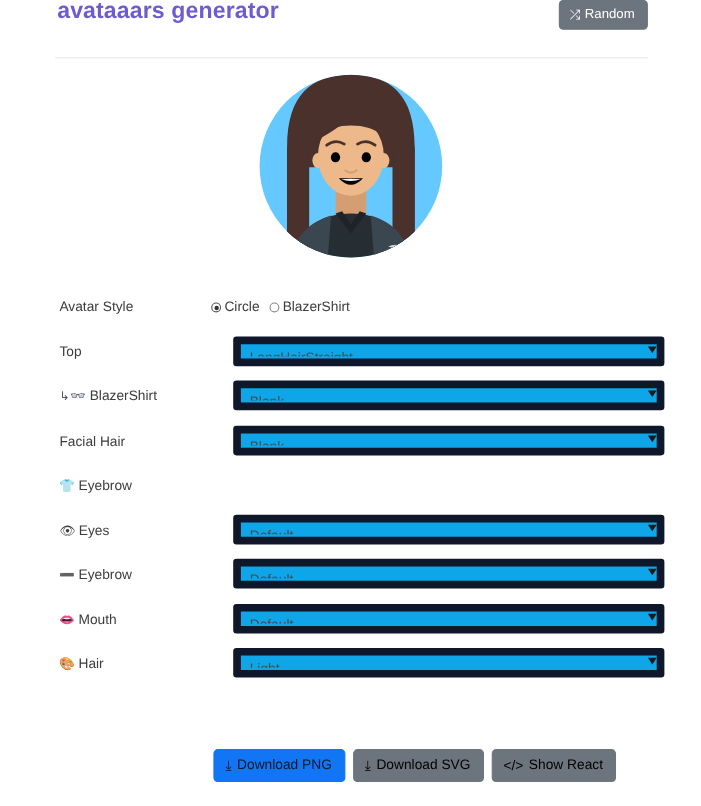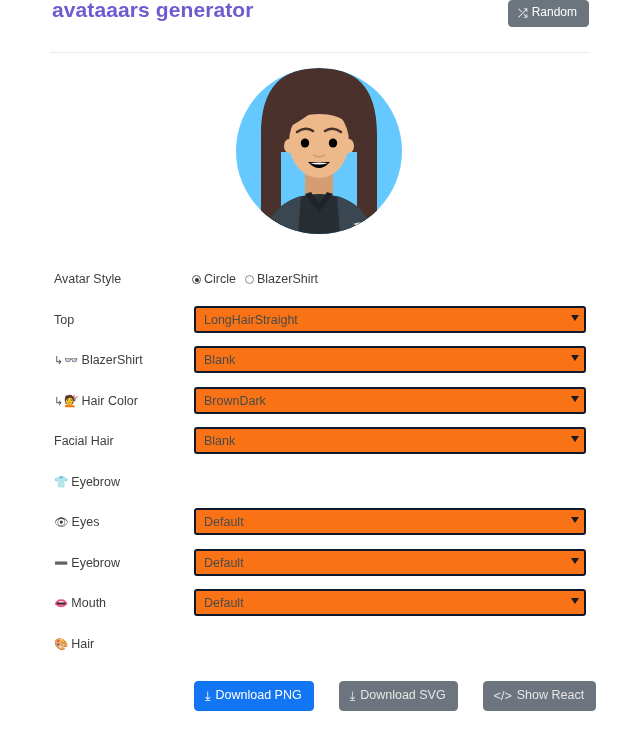--- a/index.html
+++ b/index.html
@@ -81,20 +81,21 @@
   
   .form {
     position: absolute;
     left: 0;
     top: 262px;
     width: 637px;
   }
   .form-row {
     position: relative;
     height: 40.5px;
+    padding-left: 18px;
   }
   .row-label {
     position: absolute;
     left: 54px;
     top: 10px;
     font-size: 12.5px;
     color: #3d3d3d;
     white-space: nowrap;
     line-height: 15px;
   }
@@ -118,22 +119,22 @@
   .sel {
     -webkit-appearance: none;
     appearance: none;
     width: 100%;
     box-sizing: border-box;
     height: 27px;
     padding: 2px 22px 2px 8px;
     font-size: 12.5px;
     font-family: "Liberation Sans", sans-serif;
     color: #4a4a4a;
-    background: #f97316;
-    border: 2px solid #0f172a;
+    background: #0ea5e9;
+    border: 7px solid #0f172a;
     border-radius: 3px;
     line-height: 21px;
     cursor: pointer;
   }
   .sel-wrap { position: relative; }
   .sel-arrow {
     position: absolute;
     right: 7px;
     top: 9px;
     width: 0; height: 0;
@@ -200,22 +201,22 @@
     border-radius: 4px;
     font-size: 12.5px;
     font-family: "Liberation Sans", sans-serif;
     padding: 6px 11px 7px 10px;
     line-height: 14px;
     cursor: pointer;
     white-space: nowrap;
     border: 1px solid transparent;
   }
   .btn .bico { display: inline-block; margin-right: 5px; vertical-align: -1px; }
-  .btn-primary { background: #1275f3; border-color: #1275f3; color: #ffffff; }
-  .btn-secondary { background: #6c757d; border-color: #6c757d; color: #e5e5e5; margin-left: 18px; }
+  .btn-primary { background: #1275f3; border-color: #1275f3; color: #0f172a; }
+  .btn-secondary { background: #6c757d; border-color: #6c757d; color: #000000; }
 </style>
 </head>
 <body>
 
 <div class="header-row">
   <div class="app-title">avataaars generator</div>
   <button class="random-btn">
     <span class="shuffle-ico">⤮</span><span>Random</span>
   </button>
 </div>
@@ -299,31 +300,20 @@
       <span class="lvl">↳</span><span class="gl">👓</span><span>BlazerShirt</span>
     </div>
     <div class="row-control sel-wrap">
       <select class="sel">
         <option>Blank</option>
       </select>
       <span class="sel-arrow"></span>
     </div>
   </div>
 
-  <div class="form-row">
-    <div class="row-label">
-      <span class="lvl">↳</span><span class="gl">💇</span><span>Hair Color</span>
-    </div>
-    <div class="row-control sel-wrap">
-      <select class="sel">
-        <option>BrownDark</option>
-      </select>
-      <span class="sel-arrow"></span>
-    </div>
-  </div>
 
   <div class="form-row">
     <div class="row-label">
       <span>Facial Hair</span>
     </div>
     <div class="row-control sel-wrap">
       <select class="sel">
         <option>Blank</option>
       </select>
       <span class="sel-arrow"></span>
@@ -368,20 +358,26 @@
       <select class="sel">
         <option>Default</option>
       </select>
       <span class="sel-arrow"></span>
     </div>
   </div>
 
   <div class="form-row">
     <div class="row-label">
       <span class="gl">🎨</span><span>Hair</span>
+    </div>
+    <div class="row-control sel-wrap">
+      <select class="sel">
+        <option>Light</option>
+      </select>
+      <span class="sel-arrow"></span>
     </div>
   </div>
 
 </div>
 
 <div class="footer">
   <div class="btn-row">
     <button class="btn btn-primary">
       <span class="bico">⤓</span><span>Download PNG</span>
     </button>

